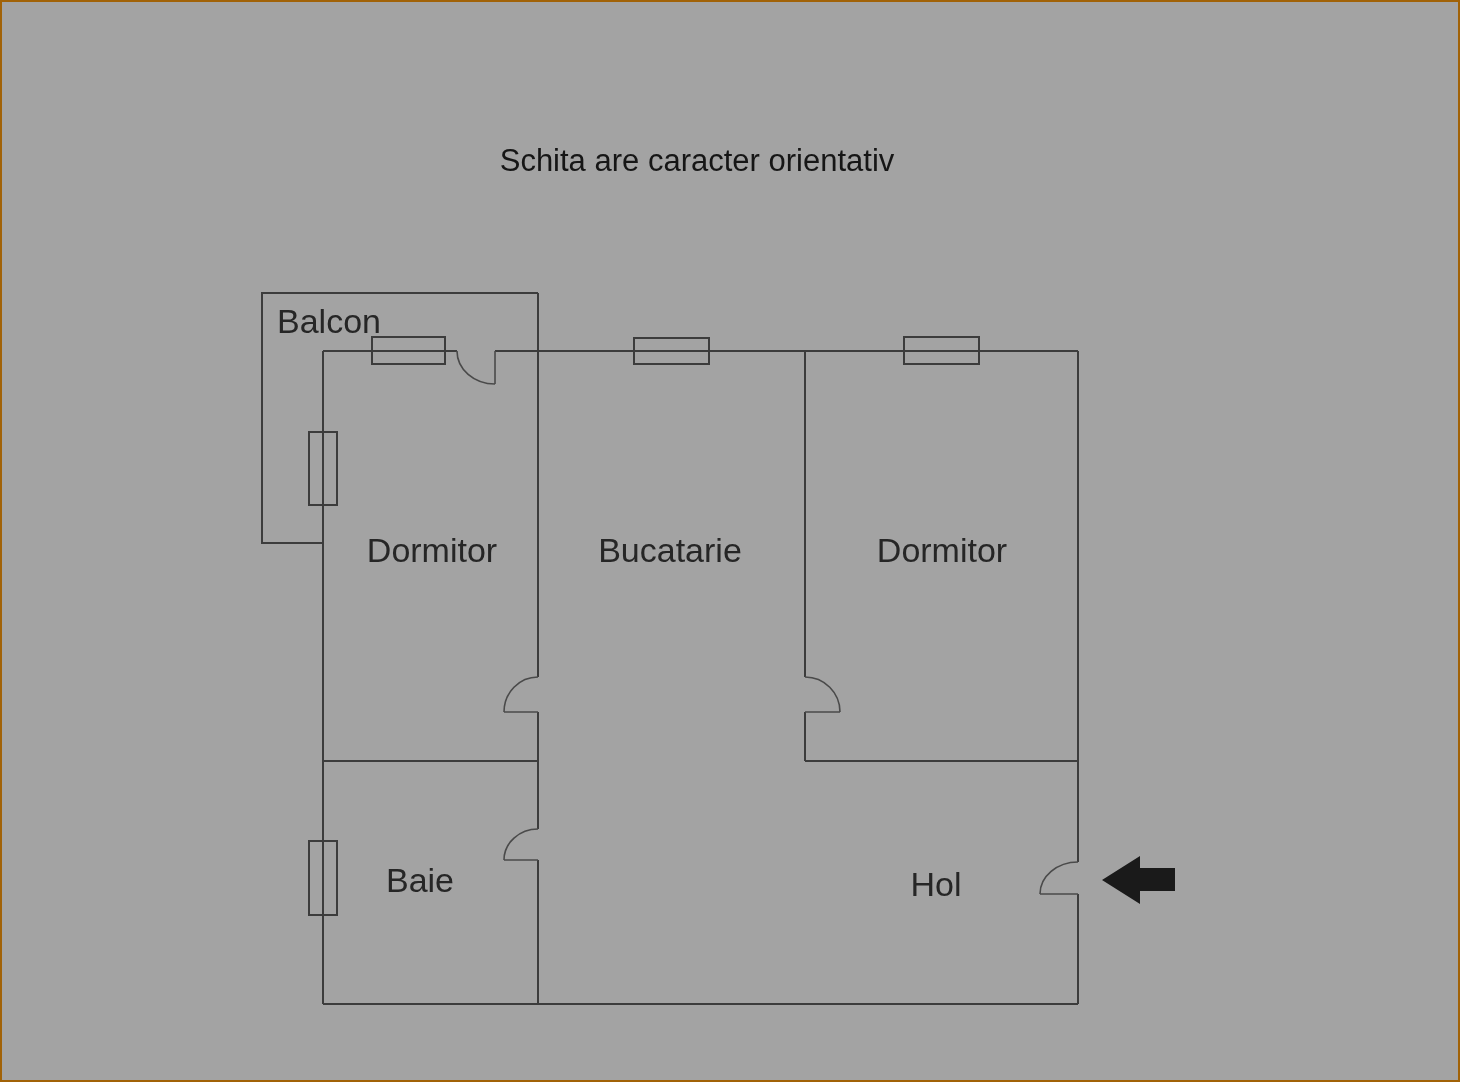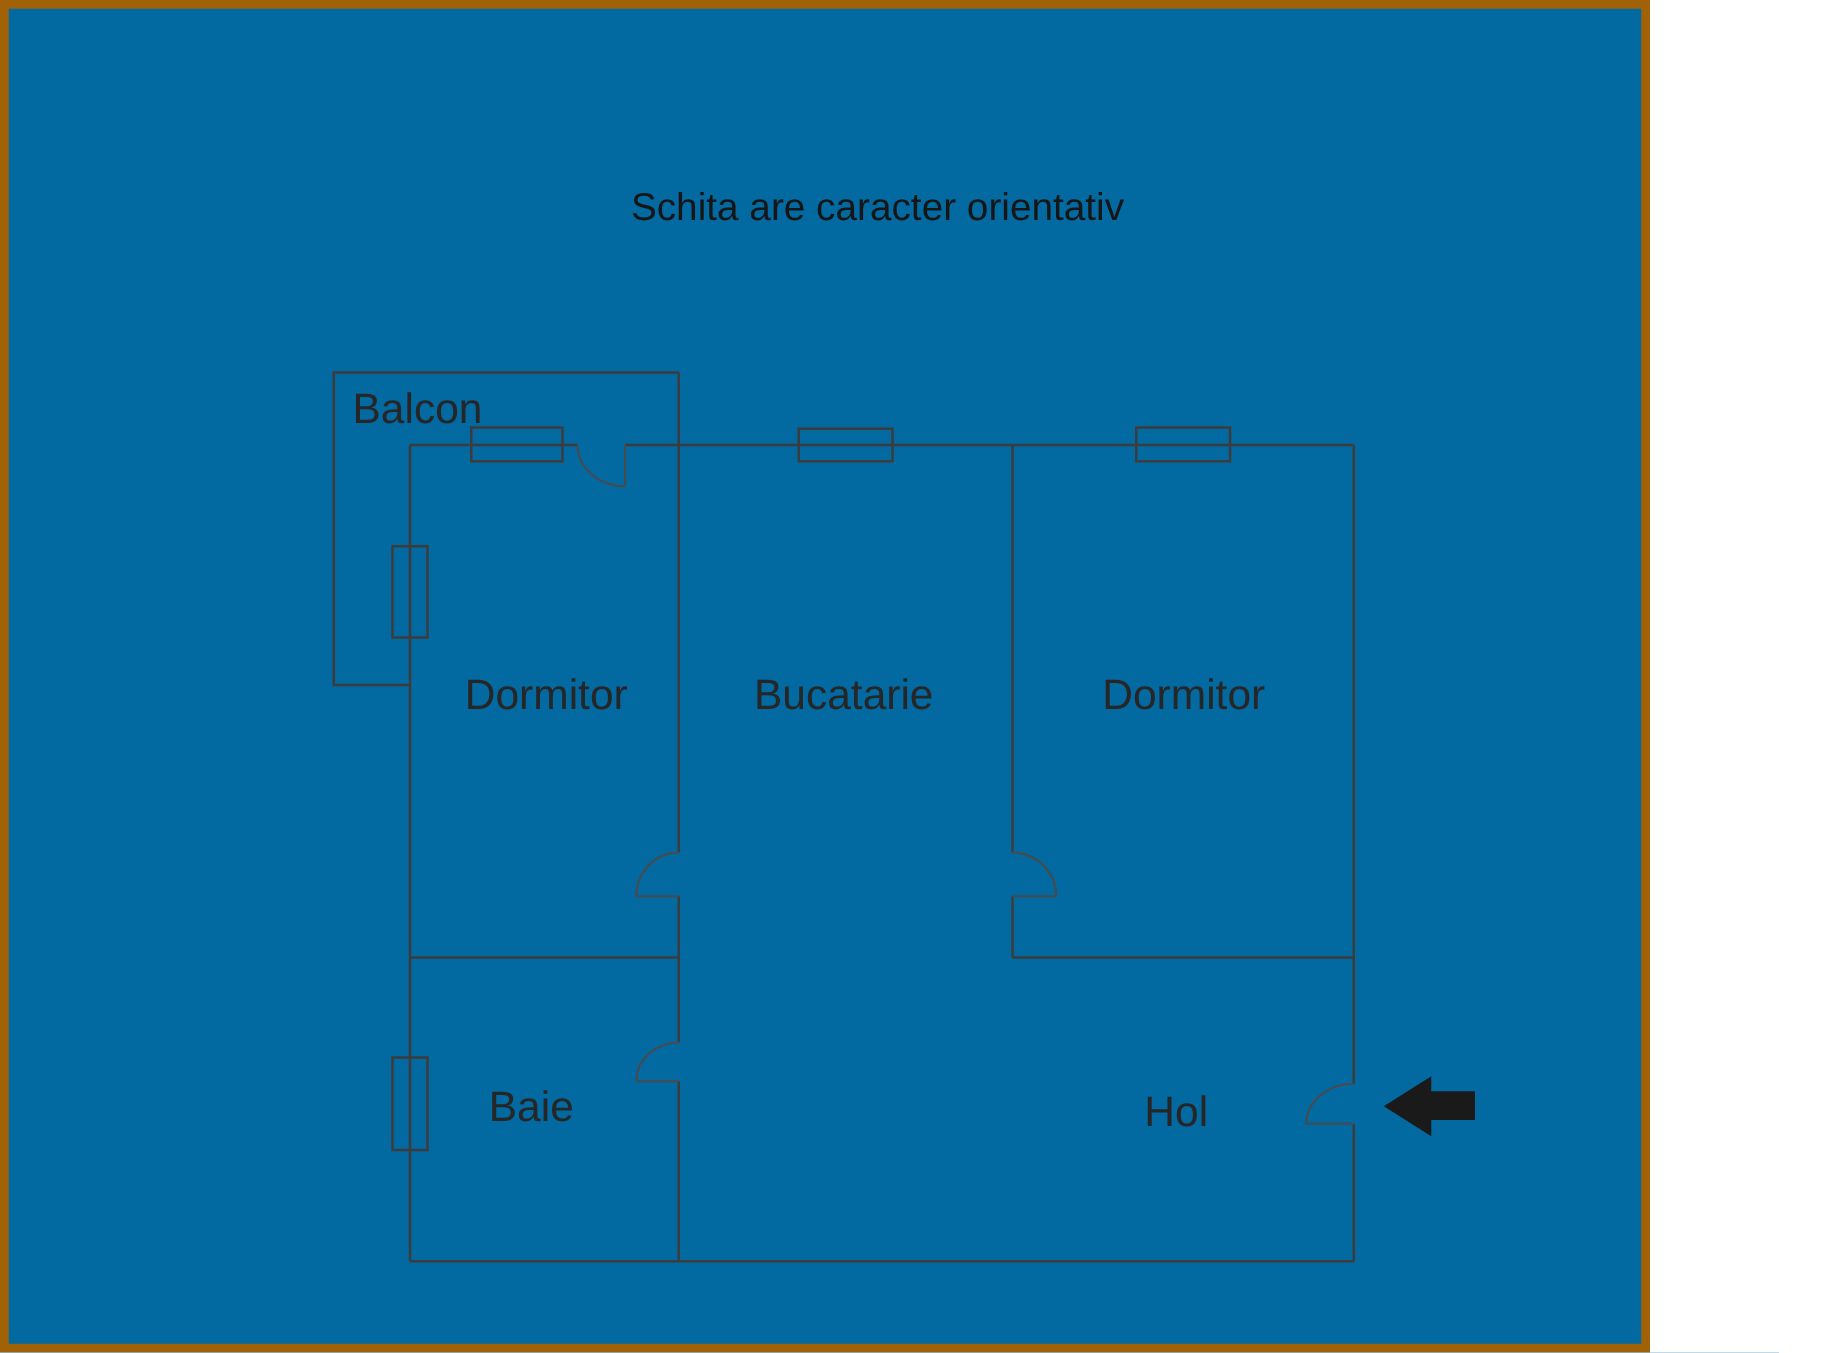--- a/index.html
+++ b/index.html
@@ -1,21 +1,21 @@
 <!DOCTYPE html>
 <html><head>
 <meta charset="utf-8">
 <style>
   html,body{margin:0;padding:0;background:#fff;}
   #canvas{
     position:relative;
-    width:1320px;height:1082px;
+    width:1460px;height:1082px;
     box-sizing:border-box;
-    border:7px solid #a16207;
-    background:#0369a1;
+    border:2px solid #a16207;
+    background:#a3a3a3;
     font-family:"Liberation Sans", sans-serif;
     overflow:hidden;
   }
   svg{display:block;}
   .wall{stroke:#3c3c3c;stroke-width:2;fill:none;}
   .window{stroke:#3c3c3c;stroke-width:2;fill:none;}
   .door{stroke:#4a4a4a;stroke-width:1.6;fill:none;}
   .room-label{fill:#262626;font-size:34px;font-family:"Liberation Sans",sans-serif;}
   .title-label{fill:#161616;font-size:31px;font-family:"Liberation Sans",sans-serif;}
 </style>

